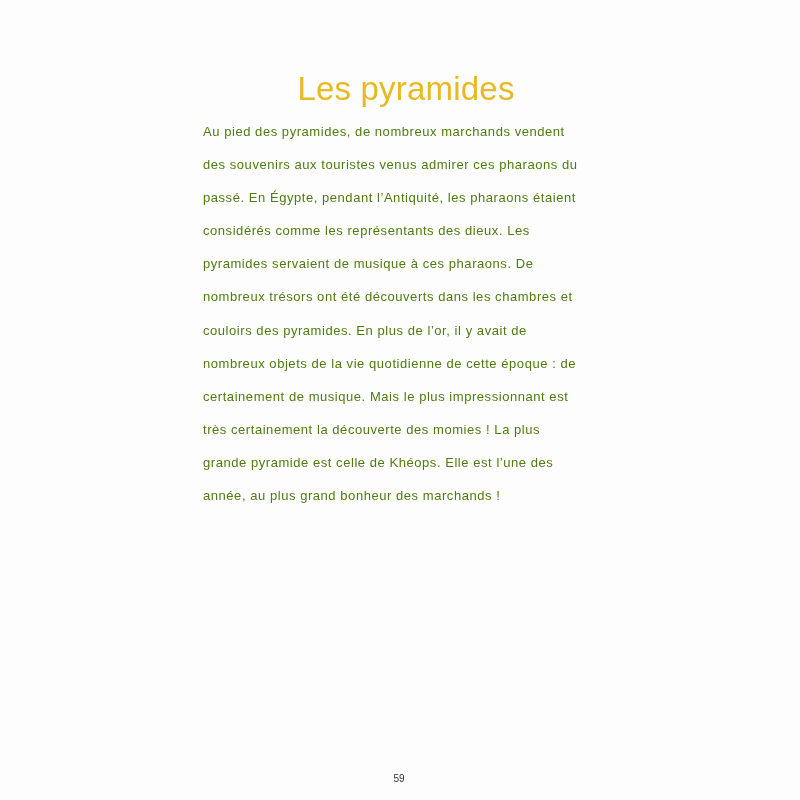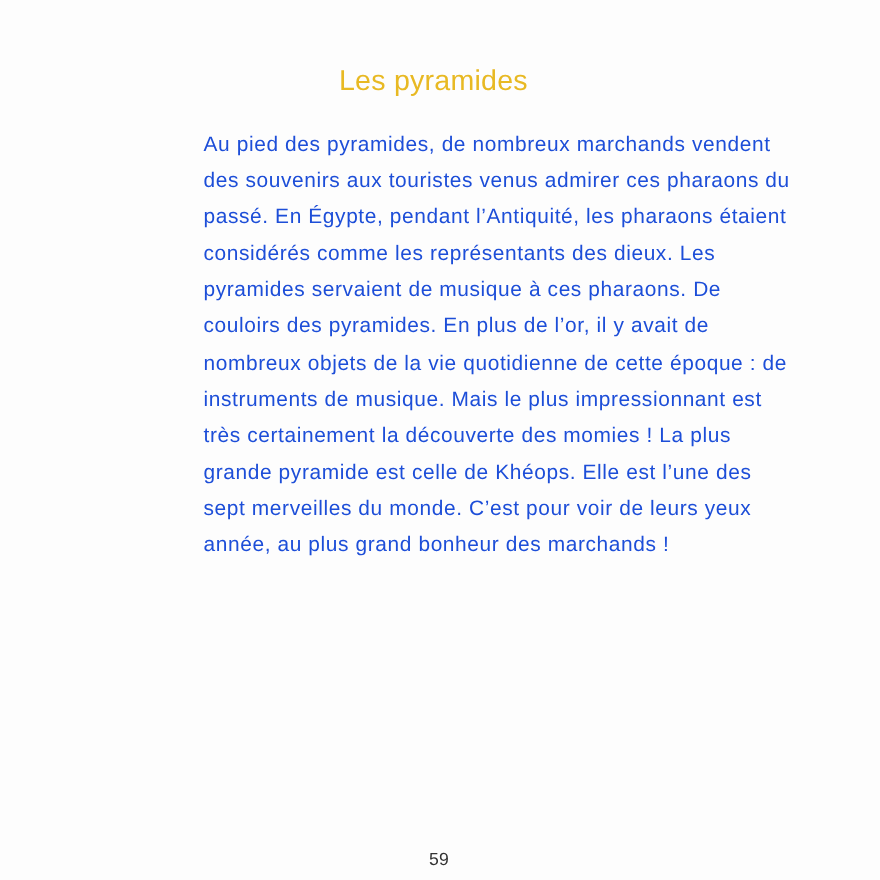--- a/index.html
+++ b/index.html
@@ -19,67 +19,68 @@
       left: 0; top: 0;
       width: 800px; height: 800px;
       background: #fdfdfd;
     }
     .title {
       position: absolute;
       top: 58px;
       left: 0;
       width: 788px;
       text-align: center;
-      font-size: 26px;
+      font-size: 33px;
       color: #e8b923;
       font-weight: normal;
       letter-spacing: 0.2px;
-      margin: 0;
+      margin: 12px;
     }
     .body-text {
       position: absolute;
       left: 185px;
       top: 115px;
       width: 430px;
       margin: 0;
     }
     .line {
       display: block;
       height: 33.1px;
       line-height: 33.1px;
-      font-size: 19px;
-      color: #1d4ed8;
+      font-size: 13px;
+      color: #4d7c0f;
       letter-spacing: 0.55px;
       white-space: nowrap;
+      margin-left: 18px;
     }
     .page-number {
       position: absolute;
       top: 773px;
       left: 0;
       width: 798px;
       text-align: center;
-      font-size: 16px;
+      font-size: 10px;
       color: #333333;
     }
   </style>
 </head>
 <body>
 
 <div class="page">
   <h1 class="title" style="color: rgb(232, 185, 35);">Les pyramides</h1>
 
   <p class="body-text">
     <span class="line">Au pied des pyramides, de nombreux marchands vendent</span>
     <span class="line">des souvenirs aux touristes venus admirer ces pharaons du</span>
     <span class="line">passé. En Égypte, pendant l’Antiquité, les pharaons étaient</span>
     <span class="line">considérés comme les représentants des dieux. Les</span>
     <span class="line">pyramides servaient de musique à ces pharaons. De</span>
+    <span class="line">nombreux trésors ont été découverts dans les chambres et</span>
     <span class="line">couloirs des pyramides. En plus de l’or, il y avait de</span>
     <span class="line">nombreux objets de la vie quotidienne de cette époque : de</span>
-    <span class="line">instruments de musique. Mais le plus impressionnant est</span>
+    <span class="line">certainement de musique. Mais le plus impressionnant est</span>
     <span class="line">très certainement la découverte des momies ! La plus</span>
     <span class="line">grande pyramide est celle de Khéops. Elle est l’une des</span>
-    <span class="line">sept merveilles du monde. C’est pour voir de leurs yeux</span>
     <span class="line">année, au plus grand bonheur des marchands !</span>
   </p>
 
   <div class="page-number">59</div>
 </div>
 
 </body></html>

